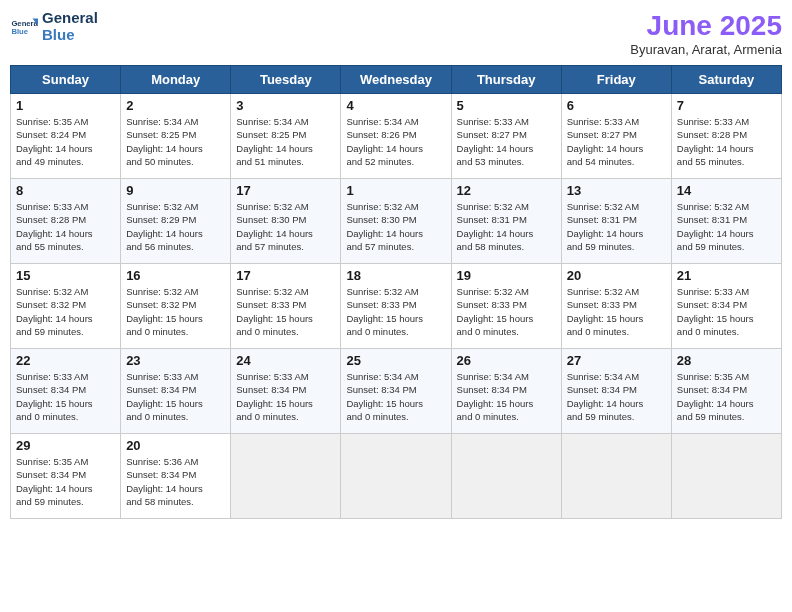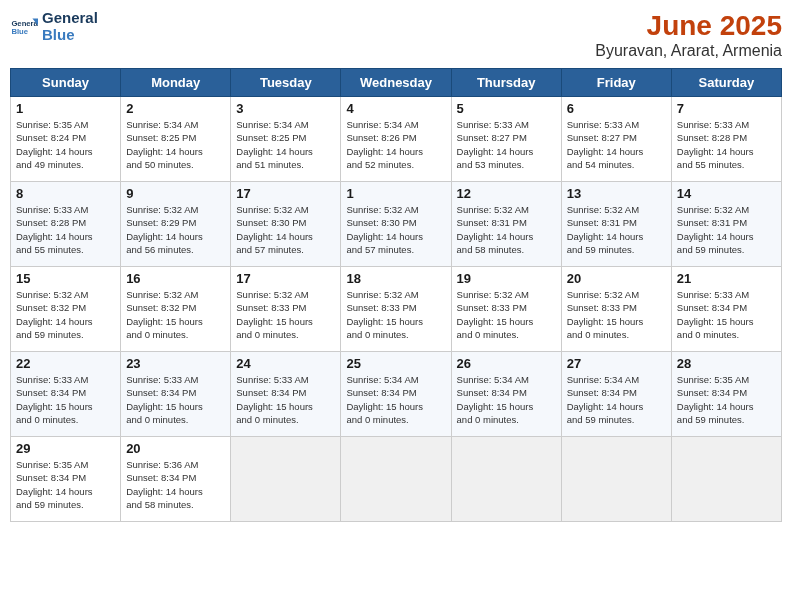--- a/index.html
+++ b/index.html
@@ -24,24 +24,24 @@
     .logo-icon {
       width: 28px;
       height: 28px;
     }
     .title-block {
       text-align: right;
     }
     .month-title {
       font-size: 28px;
       font-weight: bold;
-      color: #c2410c;
+      color: #8b5cf6;
     }
     .location {
-      font-size: 16px;
+      font-size: 13px;
       color: #333;
     }
     .calendar {
       width: 100%;
       border-collapse: collapse;
       border: 1px solid #ccc;
     }
     .calendar th {
       background: #2a6099;
       color: #fff;

